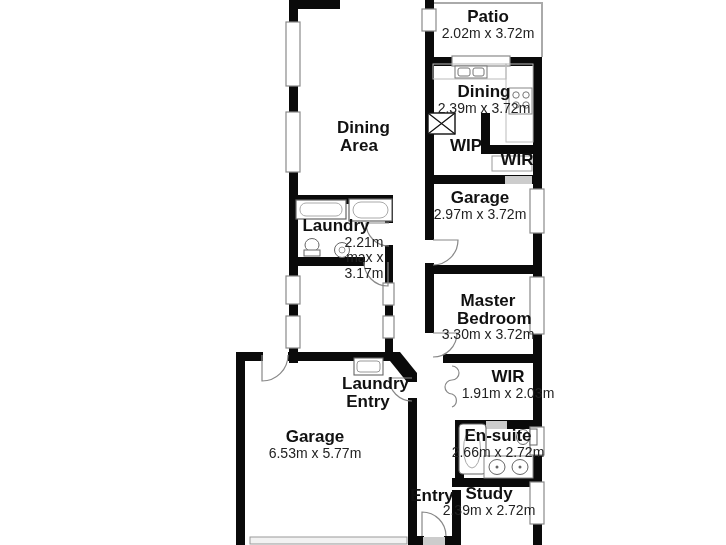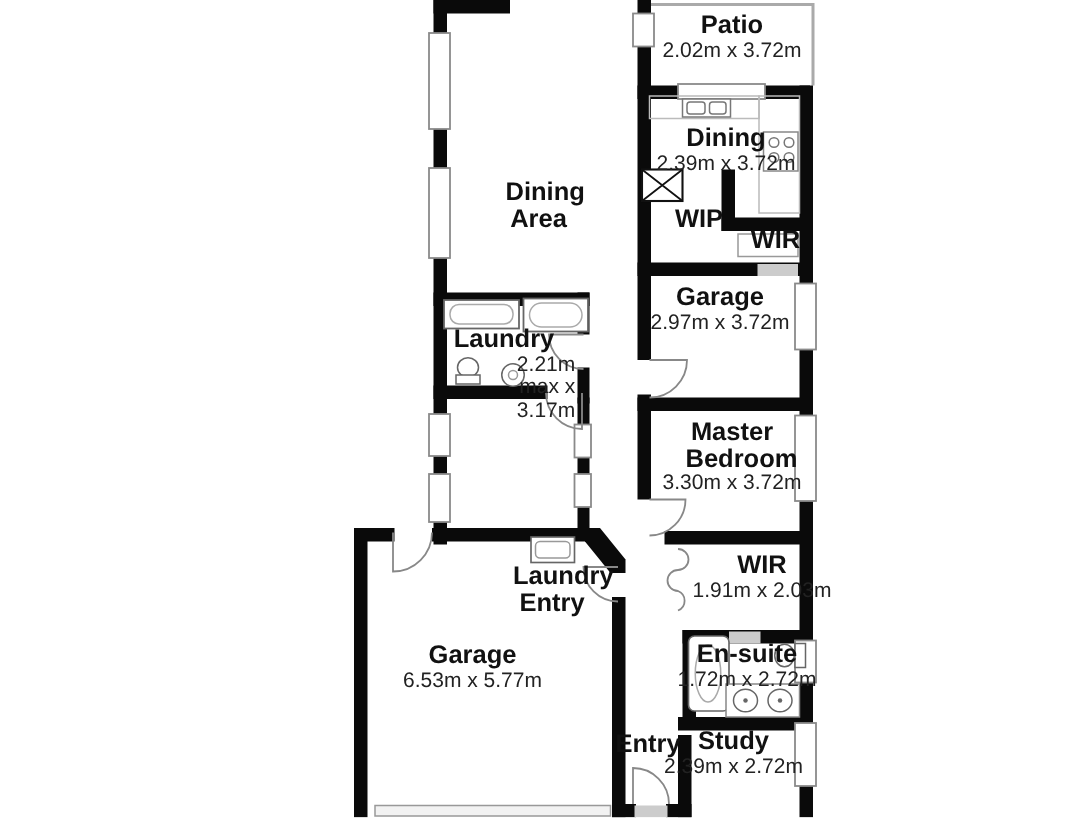--- a/index.html
+++ b/index.html
@@ -169,40 +169,40 @@
     <div class="room-name">WIR</div>
   </div>
   <div class="room-label" style="left:480px;top:189px">
     <div class="room-name">Garage</div>
     <div class="room-dims">2.97m x 3.72m</div>
   </div>
   <div class="room-label" style="left:336px;top:217px">
     <div class="room-name">Laundry</div>
     <div class="room-dims wrap">2.21m max x 3.17m</div>
   </div>
-  <div class="room-label" style="left:488px;top:279px">
+  <div class="room-label" style="left:488px;top:292px">
     <div class="room-name" style="width:62px">Master Bedroom</div>
     <div class="room-dims">3.30m x 3.72m</div>
   </div>
   <div class="room-label" style="left:508px;top:368px">
     <div class="room-name">WIR</div>
     <div class="room-dims">1.91m x 2.03m</div>
   </div>
   <div class="room-label" style="left:368px;top:375px">
     <div class="room-name" style="width:52px">Laundry Entry</div>
   </div>
   <div class="room-label" style="left:315px;top:428px">
     <div class="room-name">Garage</div>
     <div class="room-dims">6.53m x 5.77m</div>
   </div>
   <div class="room-label" style="left:432px;top:487px">
     <div class="room-name">Entry</div>
   </div>
   <div class="room-label" style="left:498px;top:427px">
     <div class="room-name">En-suite</div>
-    <div class="room-dims">1.72m x 2.72m</div>
+    <div class="room-dims">2.66m x 2.72m</div>
   </div>
   <div class="room-label" style="left:489px;top:485px">
     <div class="room-name">Study</div>
     <div class="room-dims">2.39m x 2.72m</div>
   </div>
 
 </div>
 
 </body></html>

